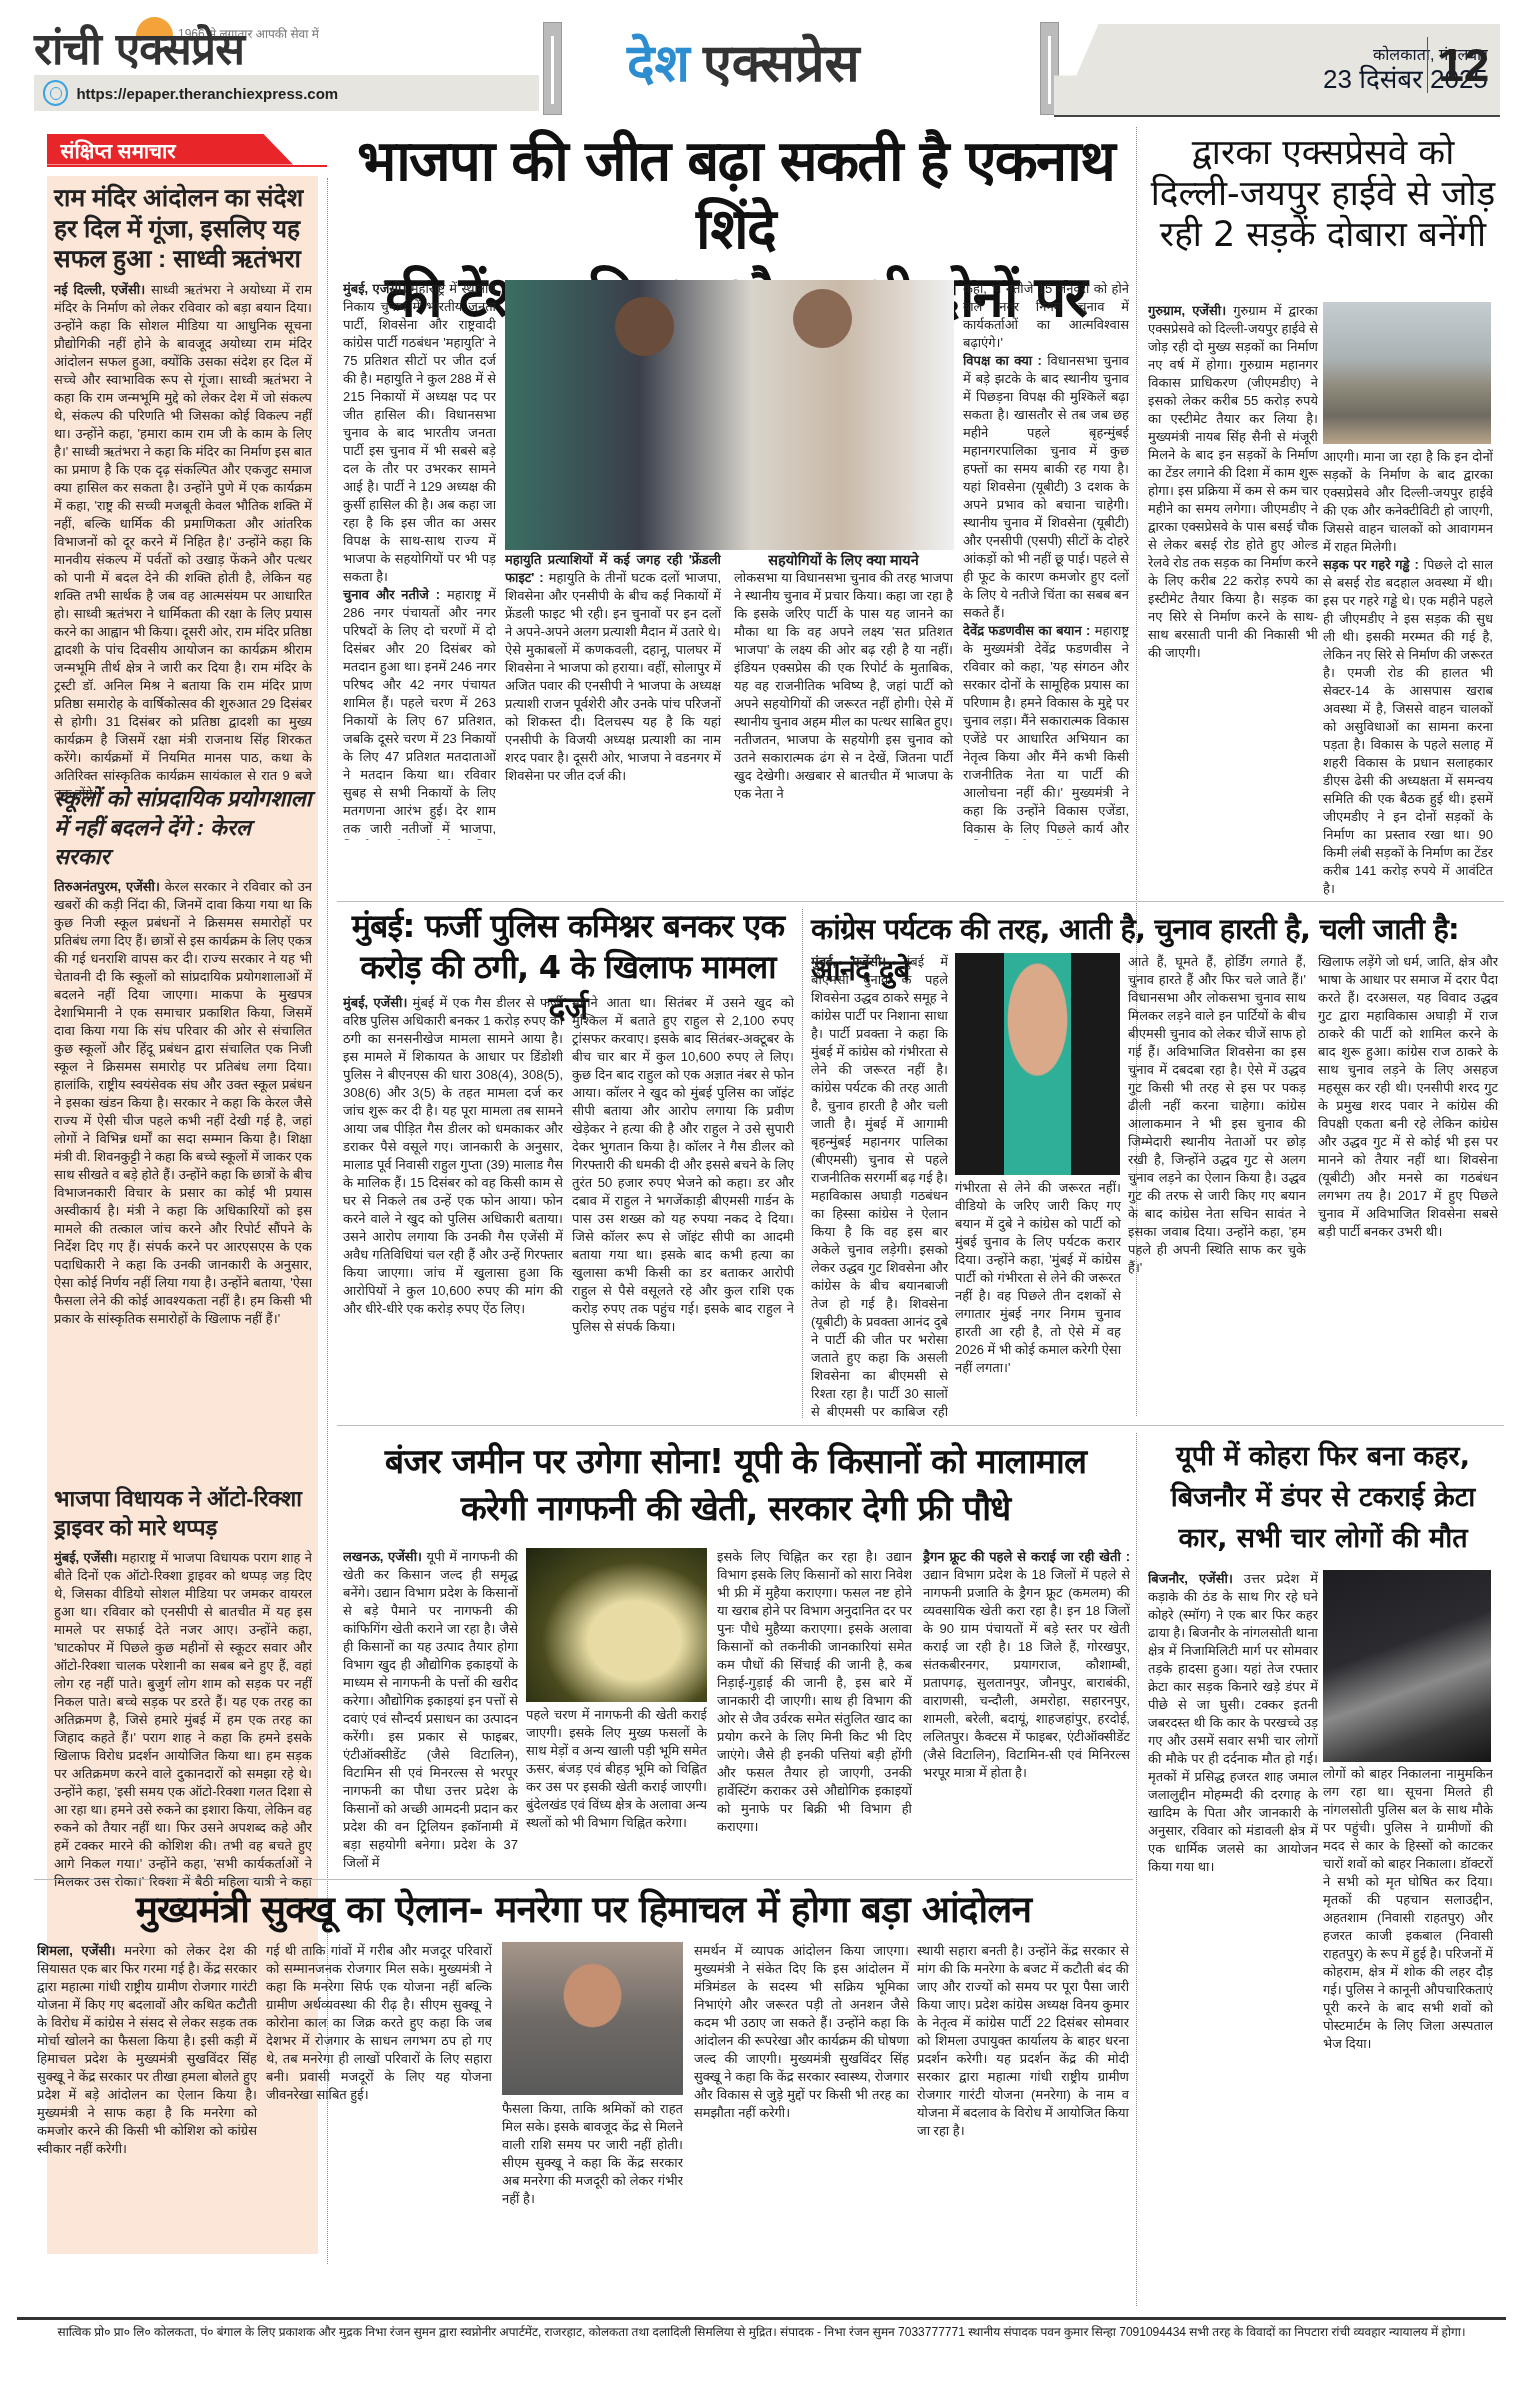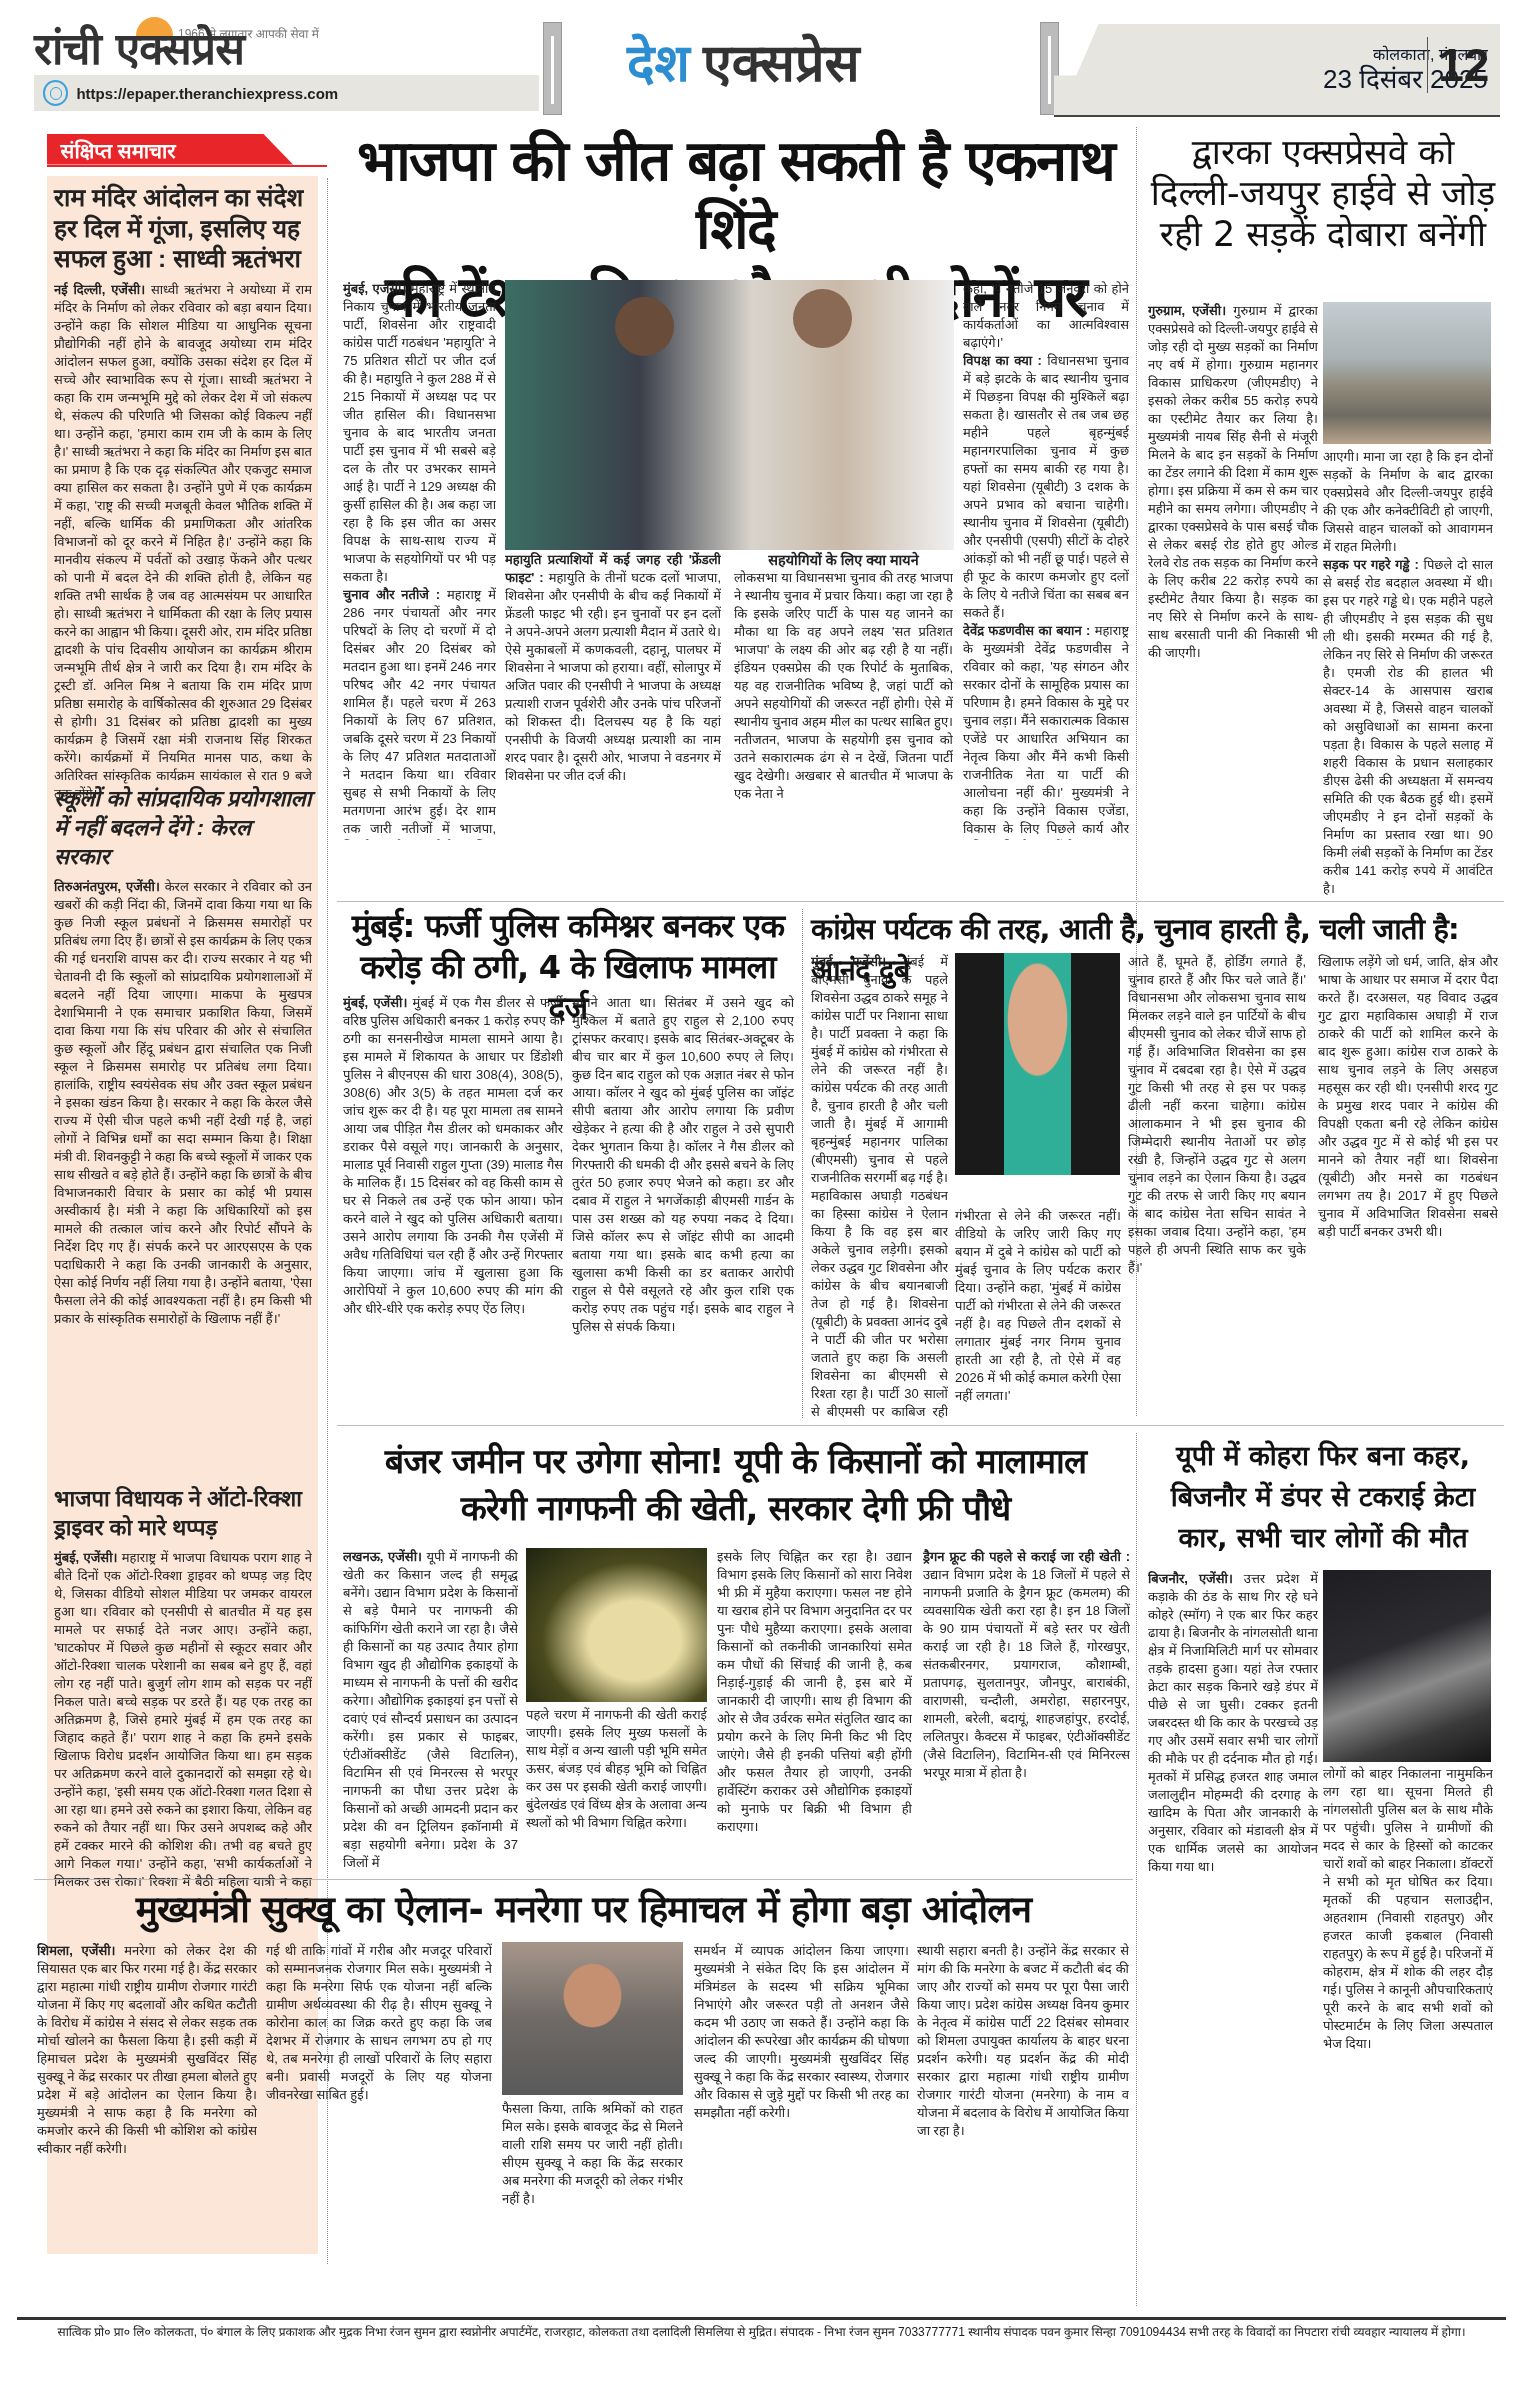--- a/index.html
+++ b/index.html
@@ -124,21 +124,21 @@
 <div class="abs body" style="left:572px;top:994px;width:222px;height:424px;overflow:hidden;">
   <span>मांगने आता था। सितंबर में उसने खुद को मुश्किल में बताते हुए राहुल से 2,100 रुपए ट्रांसफर करवाए। इसके बाद सितंबर-अक्टूबर के बीच चार बार में कुल 10,600 रुपए ले लिए। कुछ दिन बाद राहुल को एक अज्ञात नंबर से फोन आया। कॉलर ने खुद को मुंबई पुलिस का जॉइंट सीपी बताया और आरोप लगाया कि प्रवीण खेड़ेकर ने हत्या की है और राहुल ने उसे सुपारी देकर भुगतान किया है। कॉलर ने गैस डीलर को गिरफ्तारी की धमकी दी और इससे बचने के लिए तुरंत 50 हजार रुपए भेजने को कहा। डर और दबाव में राहुल ने भगजेंकाड़ी बीएमसी गार्डन के पास उस शख्स को यह रुपया नकद दे दिया। जिसे कॉलर रूप से जॉइंट सीपी का आदमी बताया गया था। इसके बाद कभी हत्या का खुलासा कभी किसी का डर बताकर आरोपी राहुल से पैसे वसूलते रहे और कुल राशि एक करोड़ रुपए तक पहुंच गई। इसके बाद राहुल ने पुलिस से संपर्क किया।</span>
 </div>
 <div class="abs dotv" style="left:802px;top:909px;height:509px;"></div>
 
 <div class="abs hl-l" style="left:811px;top:909px;width:695px;text-align:left;font-size:29px;">कांग्रेस पर्यटक की तरह, आती है, चुनाव हारती है, चली जाती है: आनंद दुबे</div>
 <div class="abs body" style="left:811px;top:953px;width:137px;height:465px;overflow:hidden;">
   <b>मुंबई, एजेंसी।</b> <span>मुंबई में बीएमसी चुनाव के पहले शिवसेना उद्धव ठाकरे समूह ने कांग्रेस पार्टी पर निशाना साधा है। पार्टी प्रवक्ता ने कहा कि मुंबई में कांग्रेस को गंभीरता से लेने की जरूरत नहीं है। कांग्रेस पर्यटक की तरह आती है, चुनाव हारती है और चली जाती है। मुंबई में आगामी बृहन्मुंबई महानगर पालिका (बीएमसी) चुनाव से पहले राजनीतिक सरगर्मी बढ़ गई है। महाविकास अघाड़ी गठबंधन का हिस्सा कांग्रेस ने ऐलान किया है कि वह इस बार अकेले चुनाव लड़ेगी। इसको लेकर उद्धव गुट शिवसेना और कांग्रेस के बीच बयानबाजी तेज हो गई है। शिवसेना (यूबीटी) के प्रवक्ता आनंद दुबे ने पार्टी की जीत पर भरोसा जताते हुए कहा कि असली शिवसेना का बीएमसी से रिश्ता रहा है। पार्टी 30 सालों से बीएमसी पर काबिज रही है।</span>
 </div>
 <div class="abs photo" style="left:955px;top:953px;width:165px;height:222px;background:radial-gradient(ellipse at 50% 30%,#d9a98a 0 25%,transparent 26%),linear-gradient(90deg,#1a1a1a 0 30%,#2fae98 30% 70%,#1a1a1a 70%);"></div>
-<div class="abs body" style="left:955px;top:1179px;width:166px;height:239px;overflow:hidden;margin-top:28px;">
+<div class="abs body" style="left:955px;top:1179px;width:166px;height:239px;overflow:hidden;">
   <span>गंभीरता से लेने की जरूरत नहीं। वीडियो के जरिए जारी किए गए बयान में दुबे ने कांग्रेस को पार्टी को मुंबई चुनाव के लिए पर्यटक करार दिया। उन्होंने कहा, 'मुंबई में कांग्रेस पार्टी को गंभीरता से लेने की जरूरत नहीं है। वह पिछले तीन दशकों से लगातार मुंबई नगर निगम चुनाव हारती आ रही है, तो ऐसे में वह 2026 में भी कोई कमाल करेगी ऐसा नहीं लगता।'</span>
 </div>
 <div class="abs body" style="left:1128px;top:953px;width:178px;height:465px;overflow:hidden;">
   <span>आते हैं, घूमते हैं, होर्डिंग लगाते हैं, चुनाव हारते हैं और फिर चले जाते हैं।' विधानसभा और लोकसभा चुनाव साथ मिलकर लड़ने वाले इन पार्टियों के बीच बीएमसी चुनाव को लेकर चीजें साफ हो गई हैं। अविभाजित शिवसेना का इस चुनाव में दबदबा रहा है। ऐसे में उद्धव गुट किसी भी तरह से इस पर पकड़ ढीली नहीं करना चाहेगा। कांग्रेस आलाकमान ने भी इस चुनाव की जिम्मेदारी स्थानीय नेताओं पर छोड़ रखी है, जिन्होंने उद्धव गुट से अलग चुनाव लड़ने का ऐलान किया है। उद्धव गुट की तरफ से जारी किए गए बयान के बाद कांग्रेस नेता सचिन सावंत ने इसका जवाब दिया। उन्होंने कहा, 'हम पहले ही अपनी स्थिति साफ कर चुके हैं।'</span>
 </div>
 <div class="abs body" style="left:1318px;top:953px;width:180px;height:465px;overflow:hidden;">
   <span>खिलाफ लड़ेंगे जो धर्म, जाति, क्षेत्र और भाषा के आधार पर समाज में दरार पैदा करते हैं। दरअसल, यह विवाद उद्धव गुट द्वारा महाविकास अघाड़ी में राज ठाकरे की पार्टी को शामिल करने के बाद शुरू हुआ। कांग्रेस राज ठाकरे के साथ चुनाव लड़ने के लिए असहज महसूस कर रही थी। एनसीपी शरद गुट के प्रमुख शरद पवार ने कांग्रेस की विपक्षी एकता बनी रहे लेकिन कांग्रेस और उद्धव गुट में से कोई भी इस पर मानने को तैयार नहीं था। शिवसेना (यूबीटी) और मनसे का गठबंधन लगभग तय है। 2017 में हुए पिछले चुनाव में अविभाजित शिवसेना सबसे बड़ी पार्टी बनकर उभरी थी।</span>
 </div>
 
 <div class="abs" style="left:337px;top:1425px;width:1167px;height:0.8px;background:#bbb;"></div>

